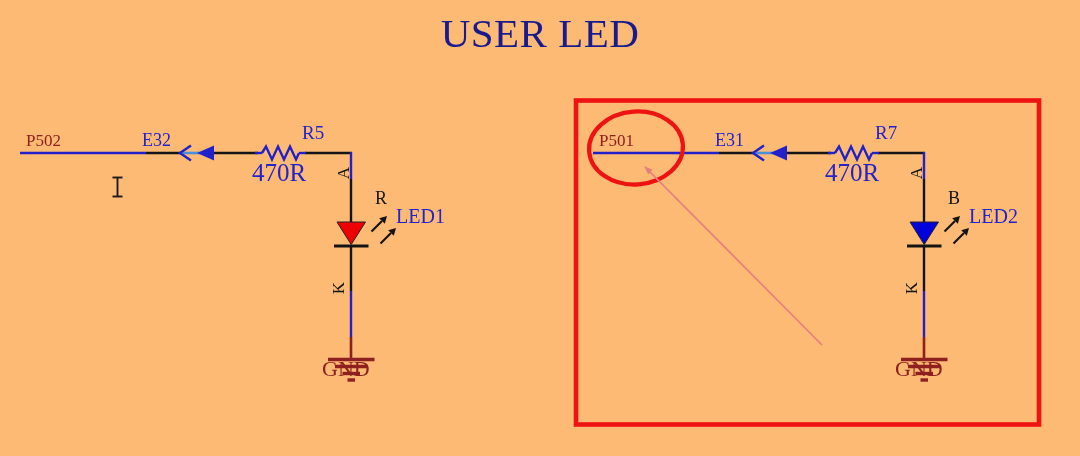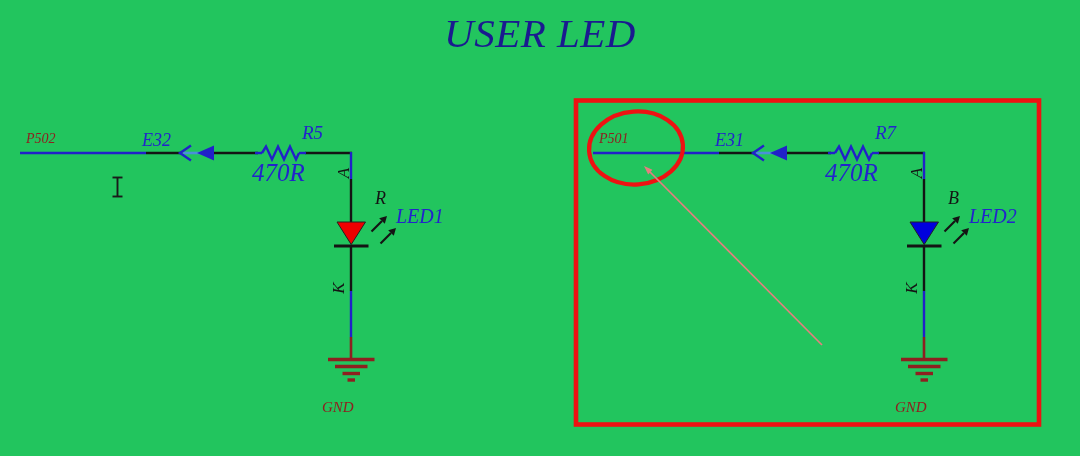--- a/index.html
+++ b/index.html
@@ -1,41 +1,40 @@
 <!DOCTYPE html>
 <html><head>
 <meta charset="utf-8">
 <style>
   html,body{margin:0;padding:0;}
   .page{
     position:relative;width:1080px;height:456px;overflow:hidden;
-    background:#22c55e;
+    background:#fdba74;
     font-family:"Liberation Serif", serif;
-    font-style:italic;
   }
   .title{
     position:absolute;top:10px;left:0;width:1080px;text-align:center;
     font-size:41px;line-height:1.15;color:#1A1A8F;letter-spacing:0.5px;
   }
   .circuit{position:absolute;top:0;width:507px;height:456px;}
   .circuit svg.gfx{position:absolute;left:0;top:0;}
   .lbl{position:absolute;white-space:nowrap;line-height:1;}
   .maroon{color:#8E2020;}
   .blue{color:#2323CC;}
   .black{color:#141414;}
-  .net{left:26px;top:132px;font-size:14px;}
+  .net{left:26px;top:132px;font-size:17px;}
   .elabel{left:142px;top:131px;font-size:18px;}
   .rdes{left:257px;top:123px;font-size:19px;margin-left:45px;}
   .rval{left:252px;top:160px;font-size:25px;}
   .pinrot{font-size:17px;transform:translate(-50%,-50%) rotate(-90deg);}
   .alabel{left:343px;top:173px;}
   .klabel{left:338px;top:288px;}
   .clabel{left:375px;top:189px;font-size:18px;}
   .ledname{left:396px;top:206px;font-size:20px;}
-  .gnd{left:322px;top:400px;font-size:15px;}
+  .gnd{left:322px;top:358px;font-size:22px;}
   .wb{stroke:#2121C9;stroke-width:2.4;fill:none;}
   .wk{stroke:#141414;stroke-width:2.4;fill:none;}
   .wl{stroke:#4A90D9;stroke-width:2.6;fill:none;}
   .wm{stroke:#8E2020;stroke-width:2.6;fill:none;}
   .gndbar{stroke:#8E2020;stroke-width:3.4;}
   .overlay{position:absolute;left:0;top:0;pointer-events:none;}
 </style>
 </head>
 <body>
 

